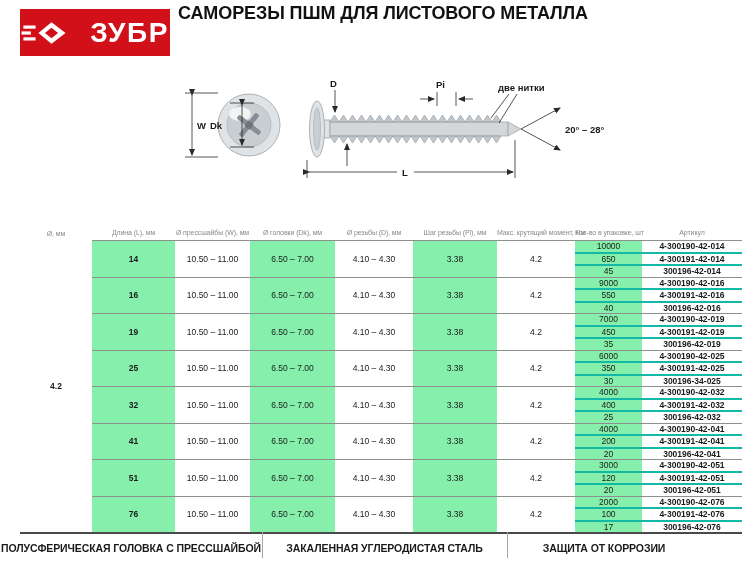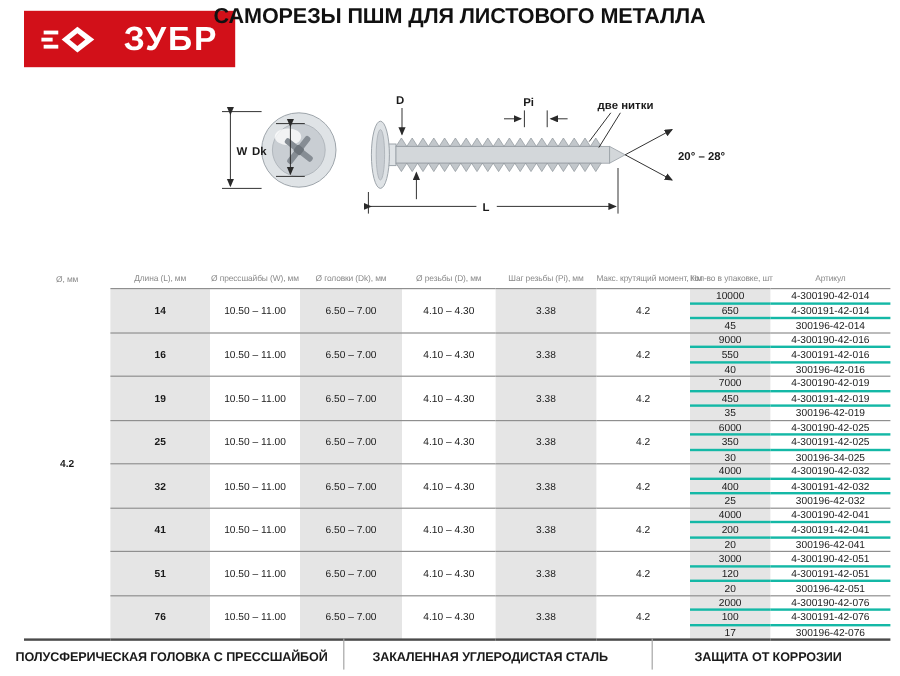--- a/index.html
+++ b/index.html
@@ -1,53 +1,53 @@
 <!DOCTYPE html>
 <html><head>
 <meta charset="utf-8">
 <style>
   html,body{margin:0;padding:0;background:#fff;}
   .page{position:relative;width:750px;height:563px;background:#ffffff;overflow:hidden;
         font-family:"Liberation Sans", sans-serif;color:#1a1a1a;}
 
   
-  .logo{position:absolute;left:20px;top:9px;width:176px;height:47px;background:#d21019;
+  .logo{position:absolute;left:20px;top:9px;width:150px;height:47px;background:#d21019;
         display:flex;align-items:center;justify-content:center;gap:23px;}
   .logo-text{color:#fff;font-weight:bold;font-size:28px;letter-spacing:1.5px;line-height:1;}
   .title{position:absolute;left:178px;top:4px;font-size:18px;font-weight:bold;
          line-height:19px;letter-spacing:-0.1px;color:#111;}
 
   
   .diagram{position:absolute;left:168px;top:76px;width:480px;height:112px;}
   .diagram text{fill:#1a1a1a;font-family:"Liberation Sans",sans-serif;font-size:9.5px;font-weight:600;}
   .dim{stroke:#2a2a2a;stroke-width:0.8;fill:none;}
   .metal{fill:#dfe3e6;stroke:#9aa1a7;stroke-width:0.8;}
   .metal2{fill:#c9ced3;stroke:#aab0b6;stroke-width:0.7;}
 
   
   .data-table{position:absolute;left:20px;top:222px;width:722px;border-collapse:collapse;
               table-layout:fixed;border-bottom:2px solid #4a4a4a;}
   .data-table th{font-size:7px;font-weight:normal;color:#8a8a8a;text-align:center;
                  vertical-align:bottom;padding:0 0 4px 0;height:14px;white-space:nowrap;
                  overflow:visible;letter-spacing:-0.1px;}
   .data-table td{font-size:8.5px;text-align:center;padding:0;height:10.5px;line-height:10.5px;
                  vertical-align:middle;white-space:nowrap;}
-  .c-len,.c-hd,.c-pi,.c-qty{background:#e5e5e5;}
+  .c-len,.c-hd,.c-pi,.c-qty{background:#86efac;}
   .c-dia,.c-len{font-weight:bold;font-size:9px;margin-top:16px;}
   .grp td{border-top:1px solid #8f8f8f;}
   .grp td.c-dia{border-top:none;}
   .sub td{border-top:2px solid #14b8a6;}
   .c-qty{text-align:right;padding-right:14px;}
-  .c-art{text-align:right;padding-right:16px;}
+  .c-art{text-align:right;padding-right:16px;font-weight:bold;}
 
   
   .footer{position:absolute;left:0;top:516px;width:750px;height:47px;display:flex;}
   .footer-item{display:flex;align-items:center;justify-content:center;position:relative;
                font-weight:bold;font-size:10.5px;letter-spacing:-0.1px;color:#1a1a1a;
-               padding-top:16px;box-sizing:border-box;margin-left:12px;}
+               padding-top:16px;box-sizing:border-box;}
   .footer-item:nth-child(1){width:262px;}
   .footer-item:nth-child(2){width:245px;}
   .footer-item:nth-child(3){width:194px;text-align:right;}
   .footer-item + .footer-item::before{content:"";position:absolute;left:0;top:16px;height:26px;
                width:1px;background:#a6a6a6;}
 </style>
 </head>
 <body>
 
 <div class="page">

